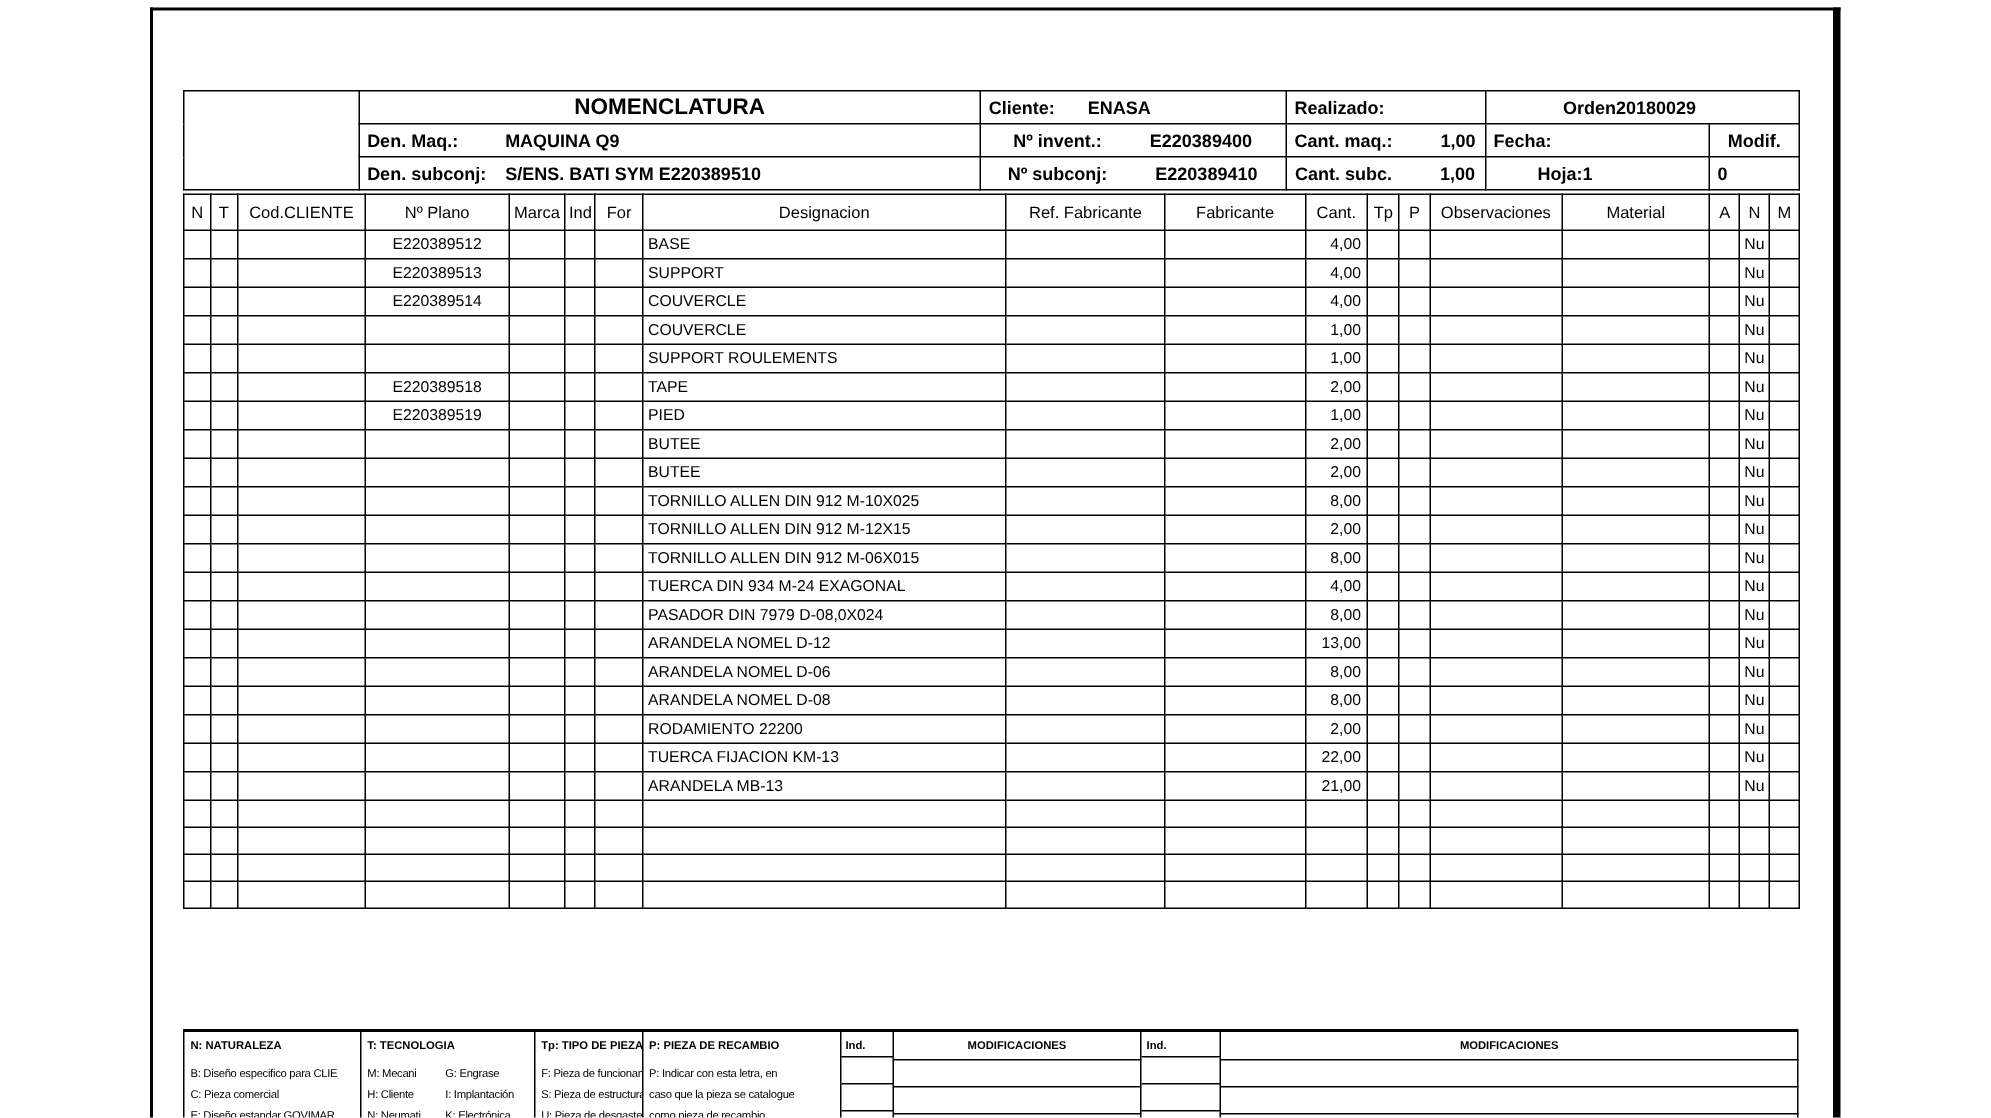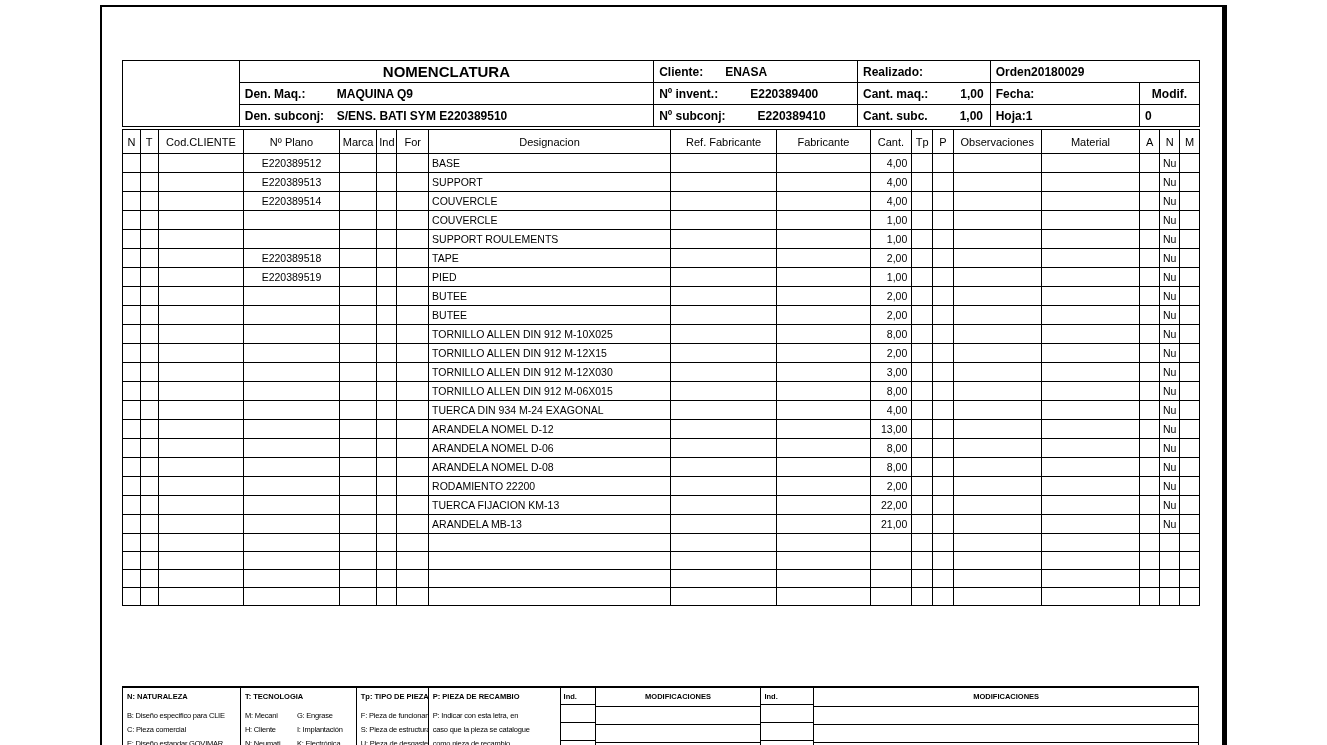--- a/index.html
+++ b/index.html
@@ -17,21 +17,21 @@
   .sheet { position:absolute; left:20px; top:53px; width:1078px; }
 
   table { border-collapse:collapse; table-layout:fixed; }
   td, th { border:1px solid #000; overflow:hidden; white-space:nowrap; padding:0; }
 
   
   #hdr { position:absolute; top:0; left:0; }
   #hdr td { height:22px; font-size:12px; font-weight:bold; padding-left:5px; }
   #hdr td.h-blank { padding:0; }
   #hdr td.h-title { font-size:15px; text-align:center; padding:0; }
-  .cellflex { display:flex; justify-content:flex-start; align-items:center; }
+  .cellflex { display:flex; justify-content:center; align-items:center; }
   .lab { display:inline-block; }
   .w66 { width:66px; } .w92 { width:92px; }
   .pr6 { padding-right:6px;gap:32px; } .pr22 { padding-right:22px; } .pr48 { padding-right:48px; }
   #hdr td.center { text-align:center; padding-left:0; }
 
   
   #main { position:absolute; top:69px; left:0; }
   #main th { height:24px; font-size:11px; font-weight:normal; text-align:center; }
   #main td { height:18px; line-height:18px; font-size:10.5px; text-align:center; }
   #main td.c-designacion { text-align:left; padding-left:3px; }
@@ -395,40 +395,20 @@
             <td class="c-m"></td>
           </tr>
           <tr>
             <td class="c-n"></td>
             <td class="c-t"></td>
             <td class="c-cod-cliente"></td>
             <td class="c-num-plano"></td>
             <td class="c-marca"></td>
             <td class="c-ind"></td>
             <td class="c-for"></td>
-            <td class="c-designacion">TORNILLO ALLEN DIN 912 M-12X030</td>
-            <td class="c-ref-fabricante"></td>
-            <td class="c-fabricante"></td>
-            <td class="c-cant">3,00</td>
-            <td class="c-tp"></td>
-            <td class="c-p"></td>
-            <td class="c-observaciones"></td>
-            <td class="c-material"></td>
-            <td class="c-a"></td>
-            <td class="c-n2">Nu</td>
-            <td class="c-m"></td>
-          </tr>
-          <tr>
-            <td class="c-n"></td>
-            <td class="c-t"></td>
-            <td class="c-cod-cliente"></td>
-            <td class="c-num-plano"></td>
-            <td class="c-marca"></td>
-            <td class="c-ind"></td>
-            <td class="c-for"></td>
             <td class="c-designacion">TORNILLO ALLEN DIN 912 M-06X015</td>
             <td class="c-ref-fabricante"></td>
             <td class="c-fabricante"></td>
             <td class="c-cant">8,00</td>
             <td class="c-tp"></td>
             <td class="c-p"></td>
             <td class="c-observaciones"></td>
             <td class="c-material"></td>
             <td class="c-a"></td>
             <td class="c-n2">Nu</td>
@@ -439,20 +419,40 @@
             <td class="c-t"></td>
             <td class="c-cod-cliente"></td>
             <td class="c-num-plano"></td>
             <td class="c-marca"></td>
             <td class="c-ind"></td>
             <td class="c-for"></td>
             <td class="c-designacion">TUERCA DIN 934 M-24 EXAGONAL</td>
             <td class="c-ref-fabricante"></td>
             <td class="c-fabricante"></td>
             <td class="c-cant">4,00</td>
+            <td class="c-tp"></td>
+            <td class="c-p"></td>
+            <td class="c-observaciones"></td>
+            <td class="c-material"></td>
+            <td class="c-a"></td>
+            <td class="c-n2">Nu</td>
+            <td class="c-m"></td>
+          </tr>
+          <tr>
+            <td class="c-n"></td>
+            <td class="c-t"></td>
+            <td class="c-cod-cliente"></td>
+            <td class="c-num-plano"></td>
+            <td class="c-marca"></td>
+            <td class="c-ind"></td>
+            <td class="c-for"></td>
+            <td class="c-designacion">PASADOR DIN 7979 D-08,0X024</td>
+            <td class="c-ref-fabricante"></td>
+            <td class="c-fabricante"></td>
+            <td class="c-cant">8,00</td>
             <td class="c-tp"></td>
             <td class="c-p"></td>
             <td class="c-observaciones"></td>
             <td class="c-material"></td>
             <td class="c-a"></td>
             <td class="c-n2">Nu</td>
             <td class="c-m"></td>
           </tr>
           <tr>
             <td class="c-n"></td>

